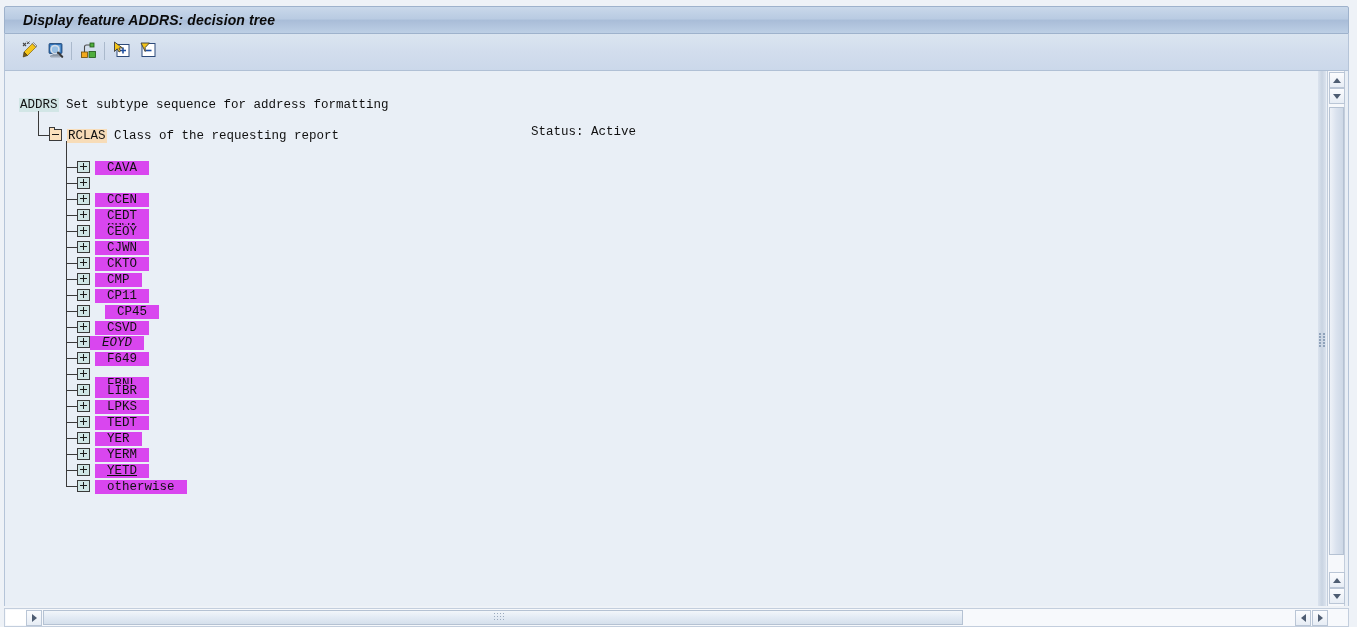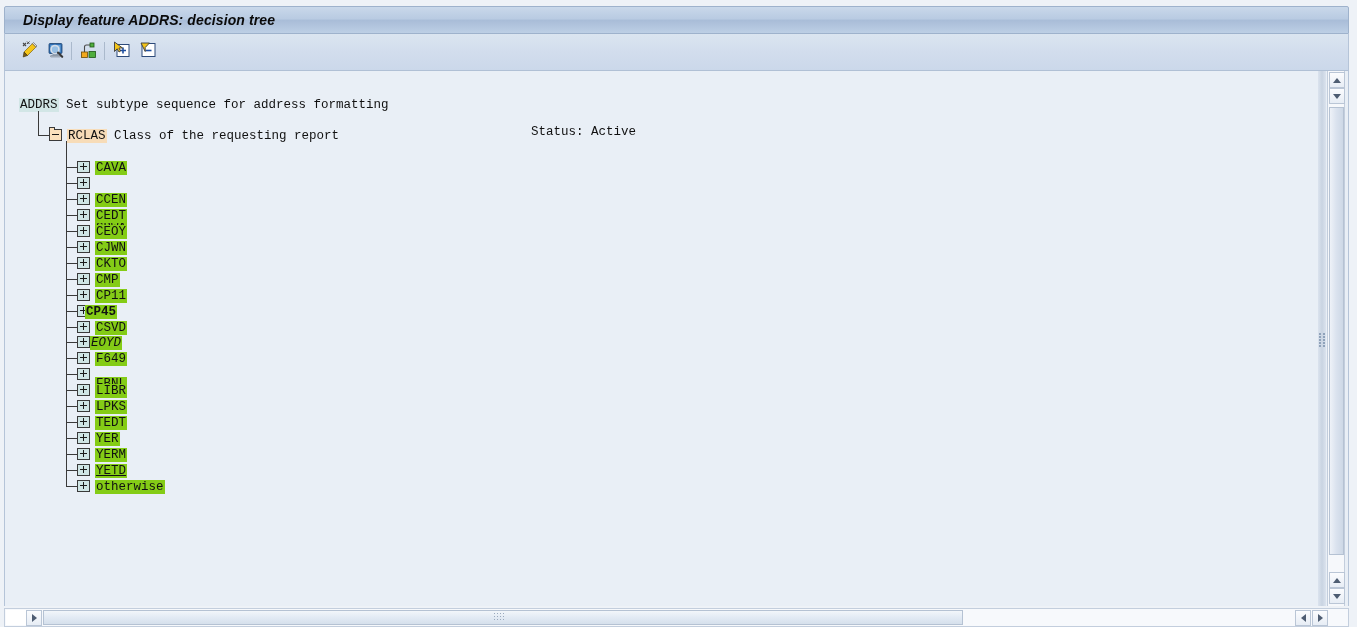--- a/index.html
+++ b/index.html
@@ -111,21 +111,21 @@
     color: #111;
   }
   .node {
     position: absolute;
     white-space: nowrap;
     height: 16px;
     line-height: 16px;
   }
   .hl-root { background: #d2e6e6; padding: 0 1px; }
   .hl-branch { background: #f7dcb8; padding: 0 1px; }
-  .hl-leaf { background: #84cc16; padding: 0 1px; }
+  .hl-leaf { background: #d946ef; padding: 0 12px; }
   .desc { color: #111; }
 
   .status-text {
     position: absolute;
     left: 527px; top: 96px;
     font-family: "Liberation Mono", monospace;
     font-size: 12.5px;
     color: #111;
     white-space: nowrap;
   }
@@ -380,21 +380,21 @@
           <div class="ico-leaf" style="left: 72px; top: 185.7px;"></div>
           <div class="node" style="left: 90px; top: 184.7px;"><span class="hl-leaf">CKTO</span></div>
           <div class="hline" style="left: 61px; top: 207.65px; width: 11px;"></div>
           <div class="ico-leaf" style="left: 72px; top: 201.65px;"></div>
           <div class="node" style="left: 90px; top: 200.65px;"><span class="hl-leaf">CMP</span></div>
           <div class="hline" style="left: 61px; top: 223.6px; width: 11px;"></div>
           <div class="ico-leaf" style="left: 72px; top: 217.6px;"></div>
           <div class="node" style="left: 90px; top: 216.6px;"><span class="hl-leaf">CP11</span></div>
           <div class="hline" style="left: 61px; top: 239.55px; width: 11px;"></div>
           <div class="ico-leaf" style="left: 72px; top: 233.55px;"></div>
-          <div class="node" style="left: 80px; top: 232.55px; font-weight: bold;"><span class="hl-leaf">CP45</span></div>
+          <div class="node" style="left: 100px; top: 232.55px;"><span class="hl-leaf">CP45</span></div>
           <div class="hline" style="left: 61px; top: 255.5px; width: 11px;"></div>
           <div class="ico-leaf" style="left: 72px; top: 249.5px;"></div>
           <div class="node" style="left: 90px; top: 248.5px;"><span class="hl-leaf">CSVD</span></div>
           <div class="hline" style="left: 61px; top: 271.45px; width: 11px;"></div>
           <div class="ico-leaf" style="left: 72px; top: 265.45px;"></div>
           <div class="node" style="left: 85px; top: 264.45px; font-style: italic;"><span class="hl-leaf">EOYD</span></div>
           <div class="hline" style="left: 61px; top: 287.4px; width: 11px;"></div>
           <div class="ico-leaf" style="left: 72px; top: 281.4px;"></div>
           <div class="node" style="left: 90px; top: 280.4px;"><span class="hl-leaf">F649</span></div>
           <div class="hline" style="left: 61px; top: 303.35px; width: 11px;"></div>

